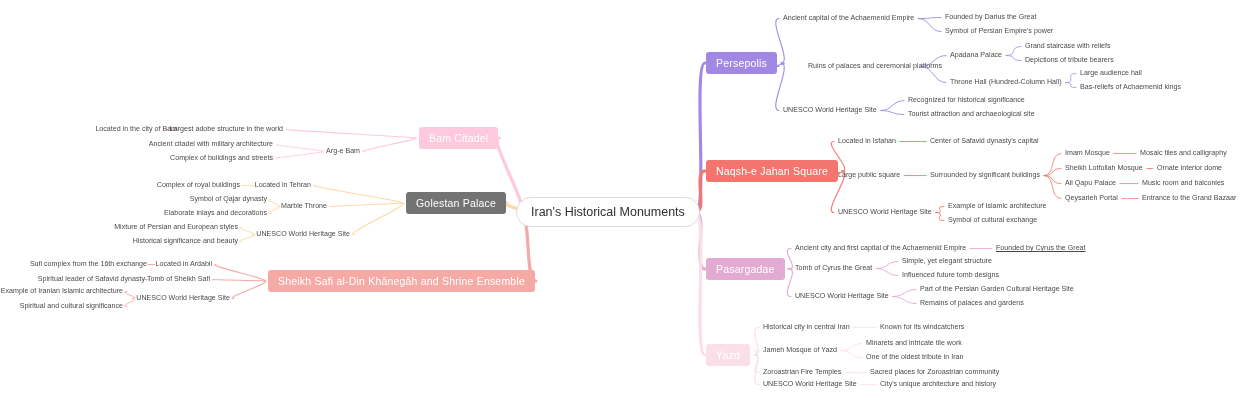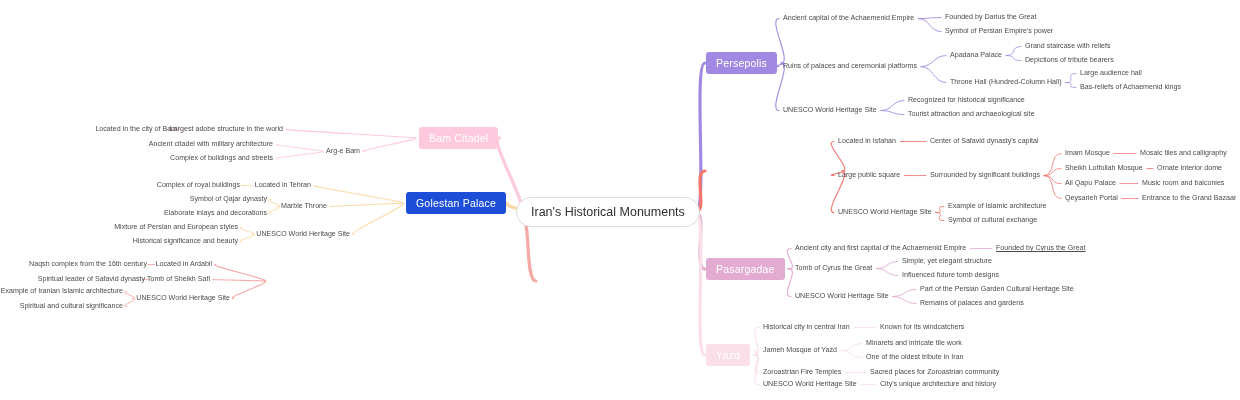--- a/index.html
+++ b/index.html
@@ -104,31 +104,33 @@
       <path d="M 264 281 C 276 281, 222 298.546875, 234 298.546875" fill="none" stroke="#f6aaa6" stroke-width="1.1" stroke-linecap="round"></path>
       <path d="M 151.59375 264.546875 C 163.59375 264.546875, 139 264.546875, 151 264.546875" fill="none" stroke="#f6aaa6" stroke-width="0.9" stroke-linecap="round"></path>
       <path d="M 142.90625 279.546875 C 154.90625 279.546875, 137 279.546875, 149 279.546875" fill="none" stroke="#f6aaa6" stroke-width="0.9" stroke-linecap="round"></path>
       <path d="M 132.296875 298.546875 C 144.296875 298.546875, 115 291.546875, 127 291.546875" fill="none" stroke="#f6aaa6" stroke-width="0.9" stroke-linecap="round"></path>
       <path d="M 132.296875 298.546875 C 144.296875 298.546875, 115 306.546875, 127 306.546875" fill="none" stroke="#f6aaa6" stroke-width="0.9" stroke-linecap="round"></path>
     </svg>
 
   <div class="node root" id="root-node" style="left:516px;top:197px;">Iran's Historical Monuments</div>
 
   <div class="node l1" id="b-persepolis" style="left:706px;top:52px;background:#a189e3;">Persepolis</div>
+  <div class="node l1" id="b-naqsh" style="left:706px;top:160px;background:#f4746e;">Naqsh-e Jahan Square</div>
   <div class="node l1" id="b-pasargadae" style="left:706px;top:258px;background:#e3aad2;">Pasargadae</div>
   <div class="node l1" id="b-yazd" style="left:706px;top:344px;background:#fbdfe8;">Yazd</div>
 
   <div class="node l1" id="b-bam" style="left:419px;top:127px;background:#ffc9dd;">Bam Citadel</div>
-  <div class="node l1" id="b-golestan" style="left:406px;top:192px;background:#1d4ed8;">Golestan Palace</div>
+  <div class="node l1" id="b-golestan" style="left:406px;top:192px;background:#737373;">Golestan Palace</div>
+  <div class="node l1" id="b-safi" style="left:268px;top:270px;background:#f6aaa6;">Sheikh Safi al-Din Khānegāh and Shrine Ensemble</div>
 
   <div class="node leaf l" id="p-c0" style="left:783px;top:15px;">Ancient capital of the Achaemenid Empire</div>
   <div class="node leaf l" id="p-c0-0" style="left:945px;top:14px;">Founded by Darius the Great</div>
   <div class="node leaf l" id="p-c0-1" style="left:945px;top:28px;">Symbol of Persian Empire's power</div>
 
-  <div class="node leaf l" id="p-c1" style="left:783px;top:63px;">Ruins of palaces and ceremonial platforms</div>
+  <div class="node leaf l" id="p-c1" style="left:783px;top:63px;padding-left:25px;">Ruins of palaces and ceremonial platforms</div>
   <div class="node leaf l" id="p-c1-0" style="left:950px;top:52px;">Apadana Palace</div>
   <div class="node leaf l" id="p-c1-0-0" style="left:1025px;top:43px;">Grand staircase with reliefs</div>
   <div class="node leaf l" id="p-c1-0-1" style="left:1025px;top:57px;">Depictions of tribute bearers</div>
   <div class="node leaf l" id="p-c1-1" style="left:950px;top:79px;">Throne Hall (Hundred-Column Hall)</div>
   <div class="node leaf l" id="p-c1-1-0" style="left:1080px;top:70px;">Large audience hall</div>
   <div class="node leaf l" id="p-c1-1-1" style="left:1080px;top:84px;">Bas-reliefs of Achaemenid kings</div>
 
   <div class="node leaf l" id="p-c2" style="left:783px;top:107px;">UNESCO World Heritage Site</div>
   <div class="node leaf l" id="p-c2-0" style="left:908px;top:97px;">Recognized for historical significance</div>
   <div class="node leaf l" id="p-c2-1" style="left:908px;top:111px;">Tourist attraction and archaeological site</div>
@@ -188,21 +190,21 @@
 
   <div class="node leaf r" id="g-c1" style="right:913px;top:203px;">Marble Throne</div>
   <div class="node leaf r" id="g-c1-0" style="right:973px;top:196px;">Symbol of Qajar dynasty</div>
   <div class="node leaf r" id="g-c1-1" style="right:973px;top:210px;">Elaborate inlays and decorations</div>
 
   <div class="node leaf r" id="g-c2" style="right:890px;top:231px;">UNESCO World Heritage Site</div>
   <div class="node leaf r" id="g-c2-0" style="right:1002px;top:224px;">Mixture of Persian and European styles</div>
   <div class="node leaf r" id="g-c2-1" style="right:1002px;top:238px;">Historical significance and beauty</div>
 
   <div class="node leaf r" id="s-c0" style="right:1028px;top:261px;">Located in Ardabil</div>
-  <div class="node leaf r" id="s-c0-0" style="right:1093px;top:261px;">Naqsh complex from the 16th century</div>
+  <div class="node leaf r" id="s-c0-0" style="right:1093px;top:261px;">Sufi complex from the 16th exchange</div>
 
   <div class="node leaf r" id="s-c1" style="right:1030px;top:276px;">Tomb of Sheikh Safi</div>
   <div class="node leaf r" id="s-c1-0" style="right:1095px;top:276px;">Spiritual leader of Safavid dynasty</div>
 
   <div class="node leaf r" id="s-c2" style="right:1010px;top:295px;">UNESCO World Heritage Site</div>
   <div class="node leaf r" id="s-c2-0" style="right:1117px;top:288px;">Example of Iranian Islamic architecture</div>
   <div class="node leaf r" id="s-c2-1" style="right:1117px;top:303px;">Spiritual and cultural significance</div>
 </div>
 
 </body></html>

